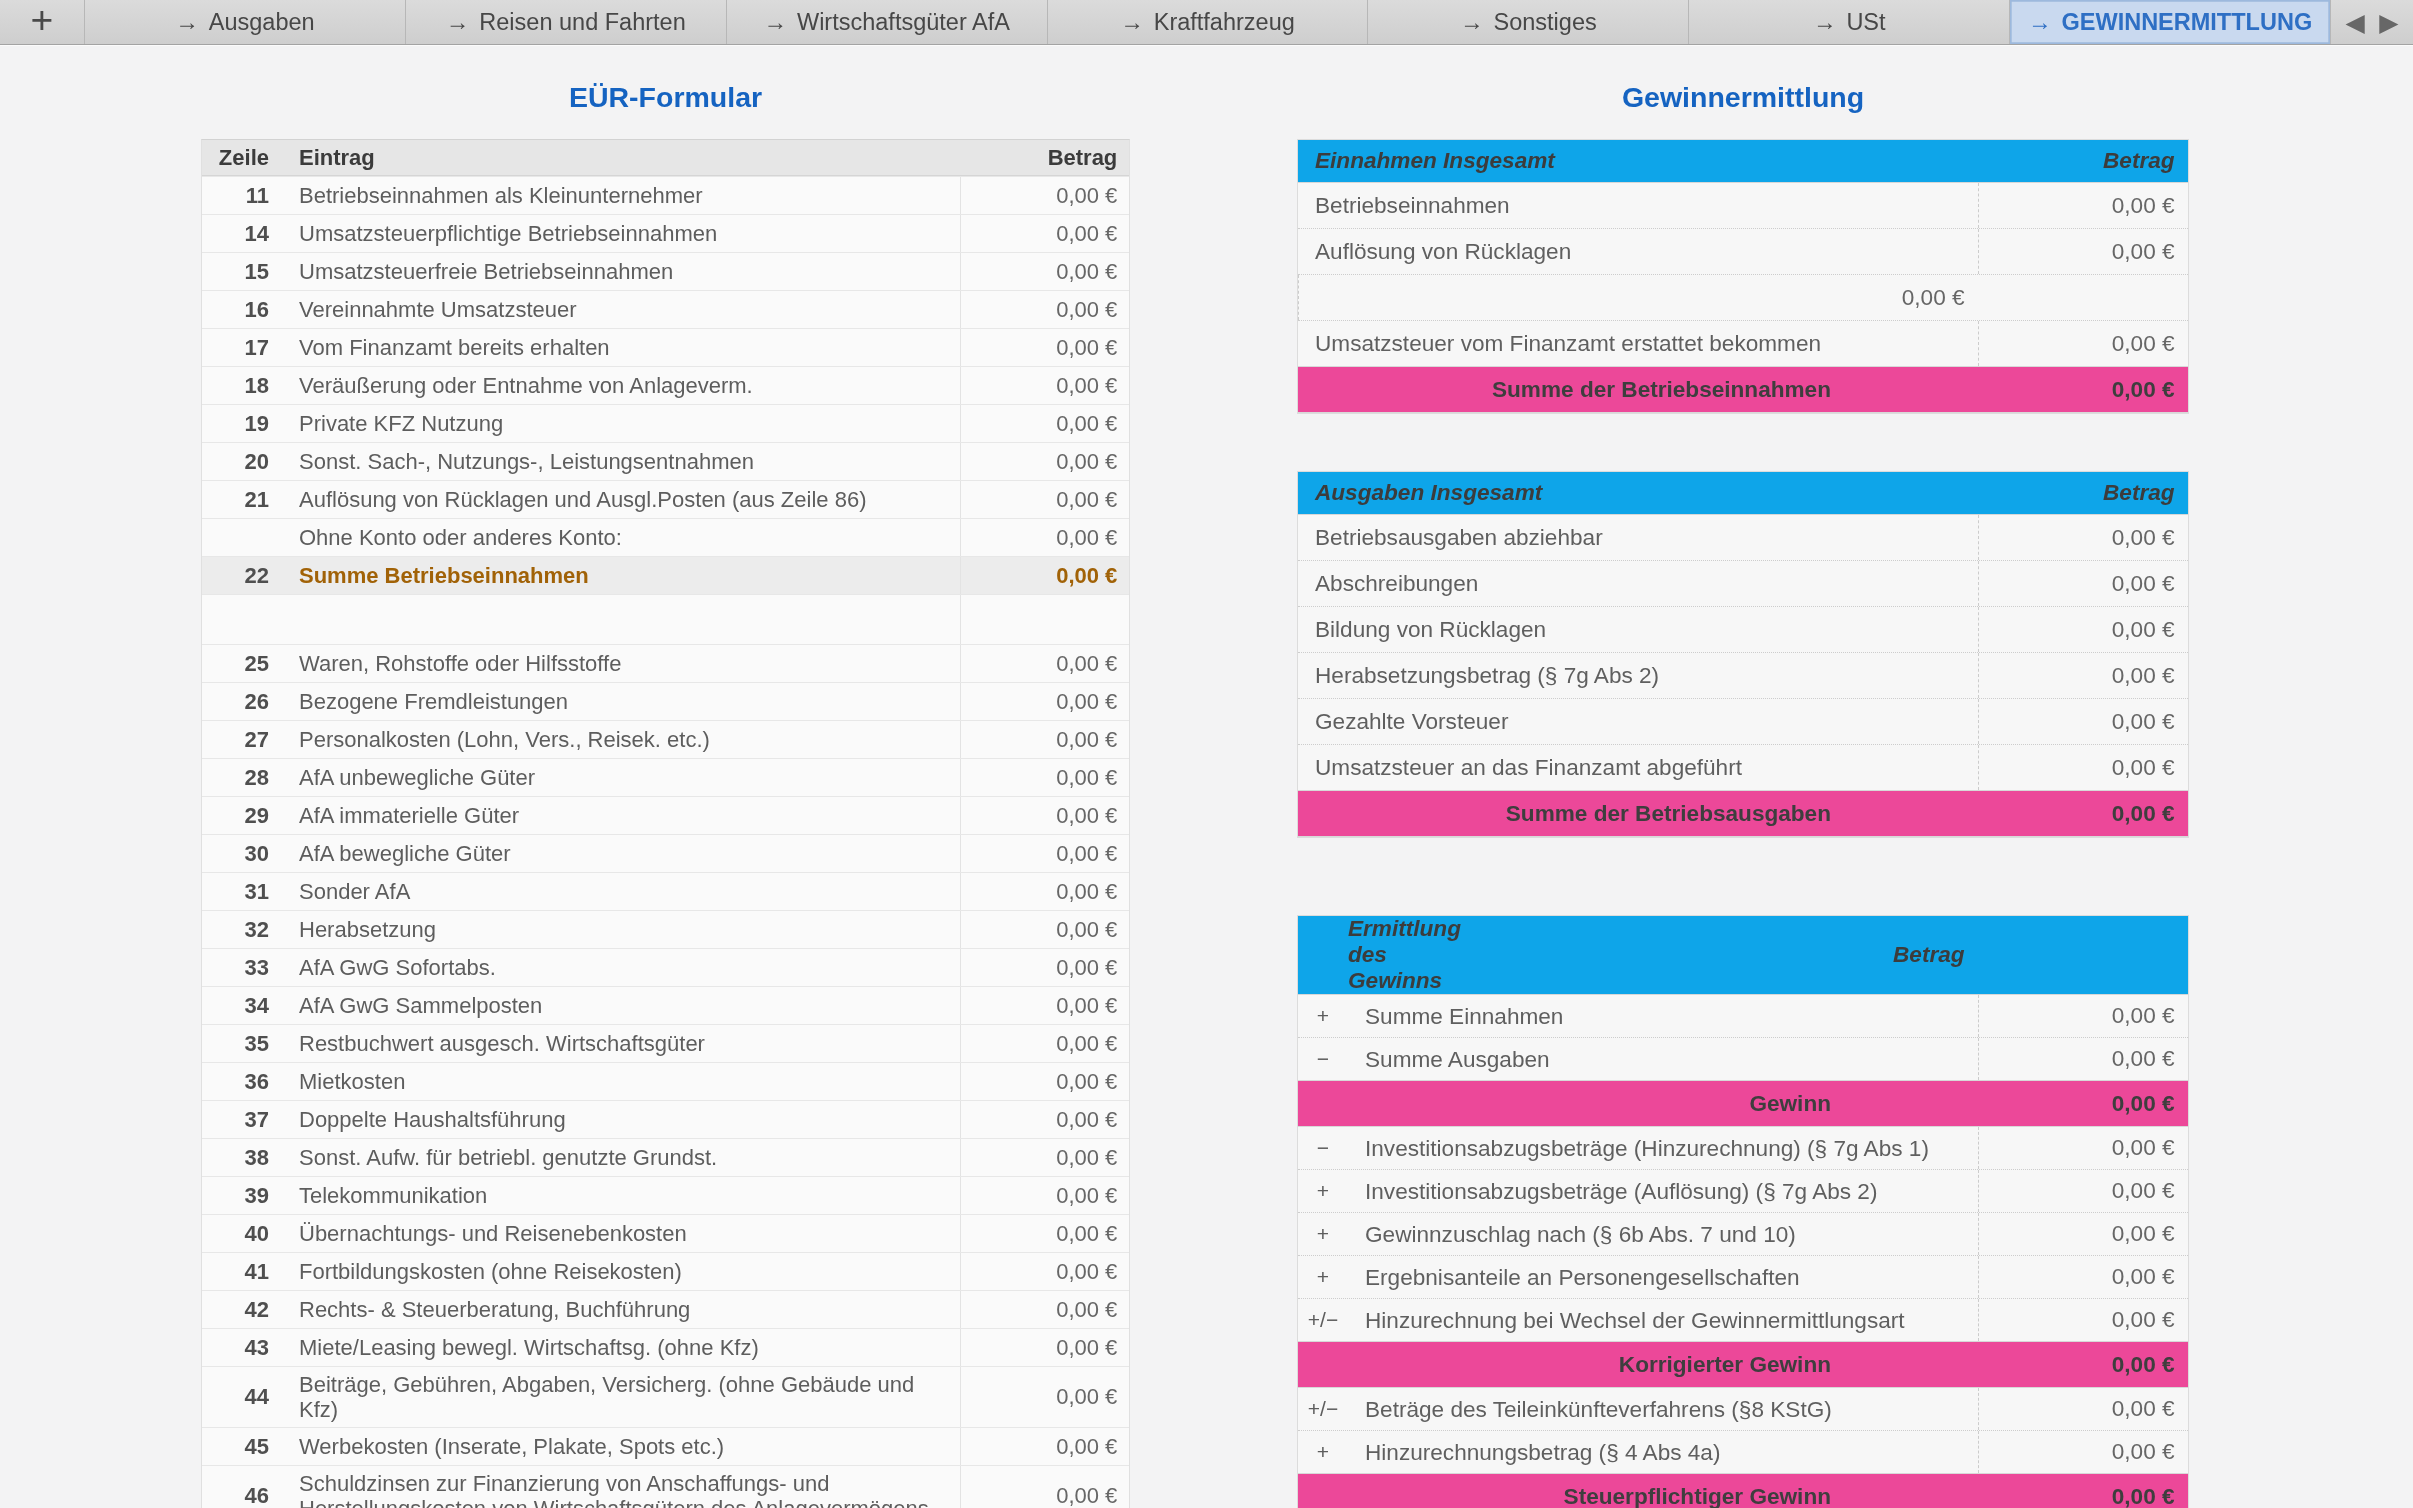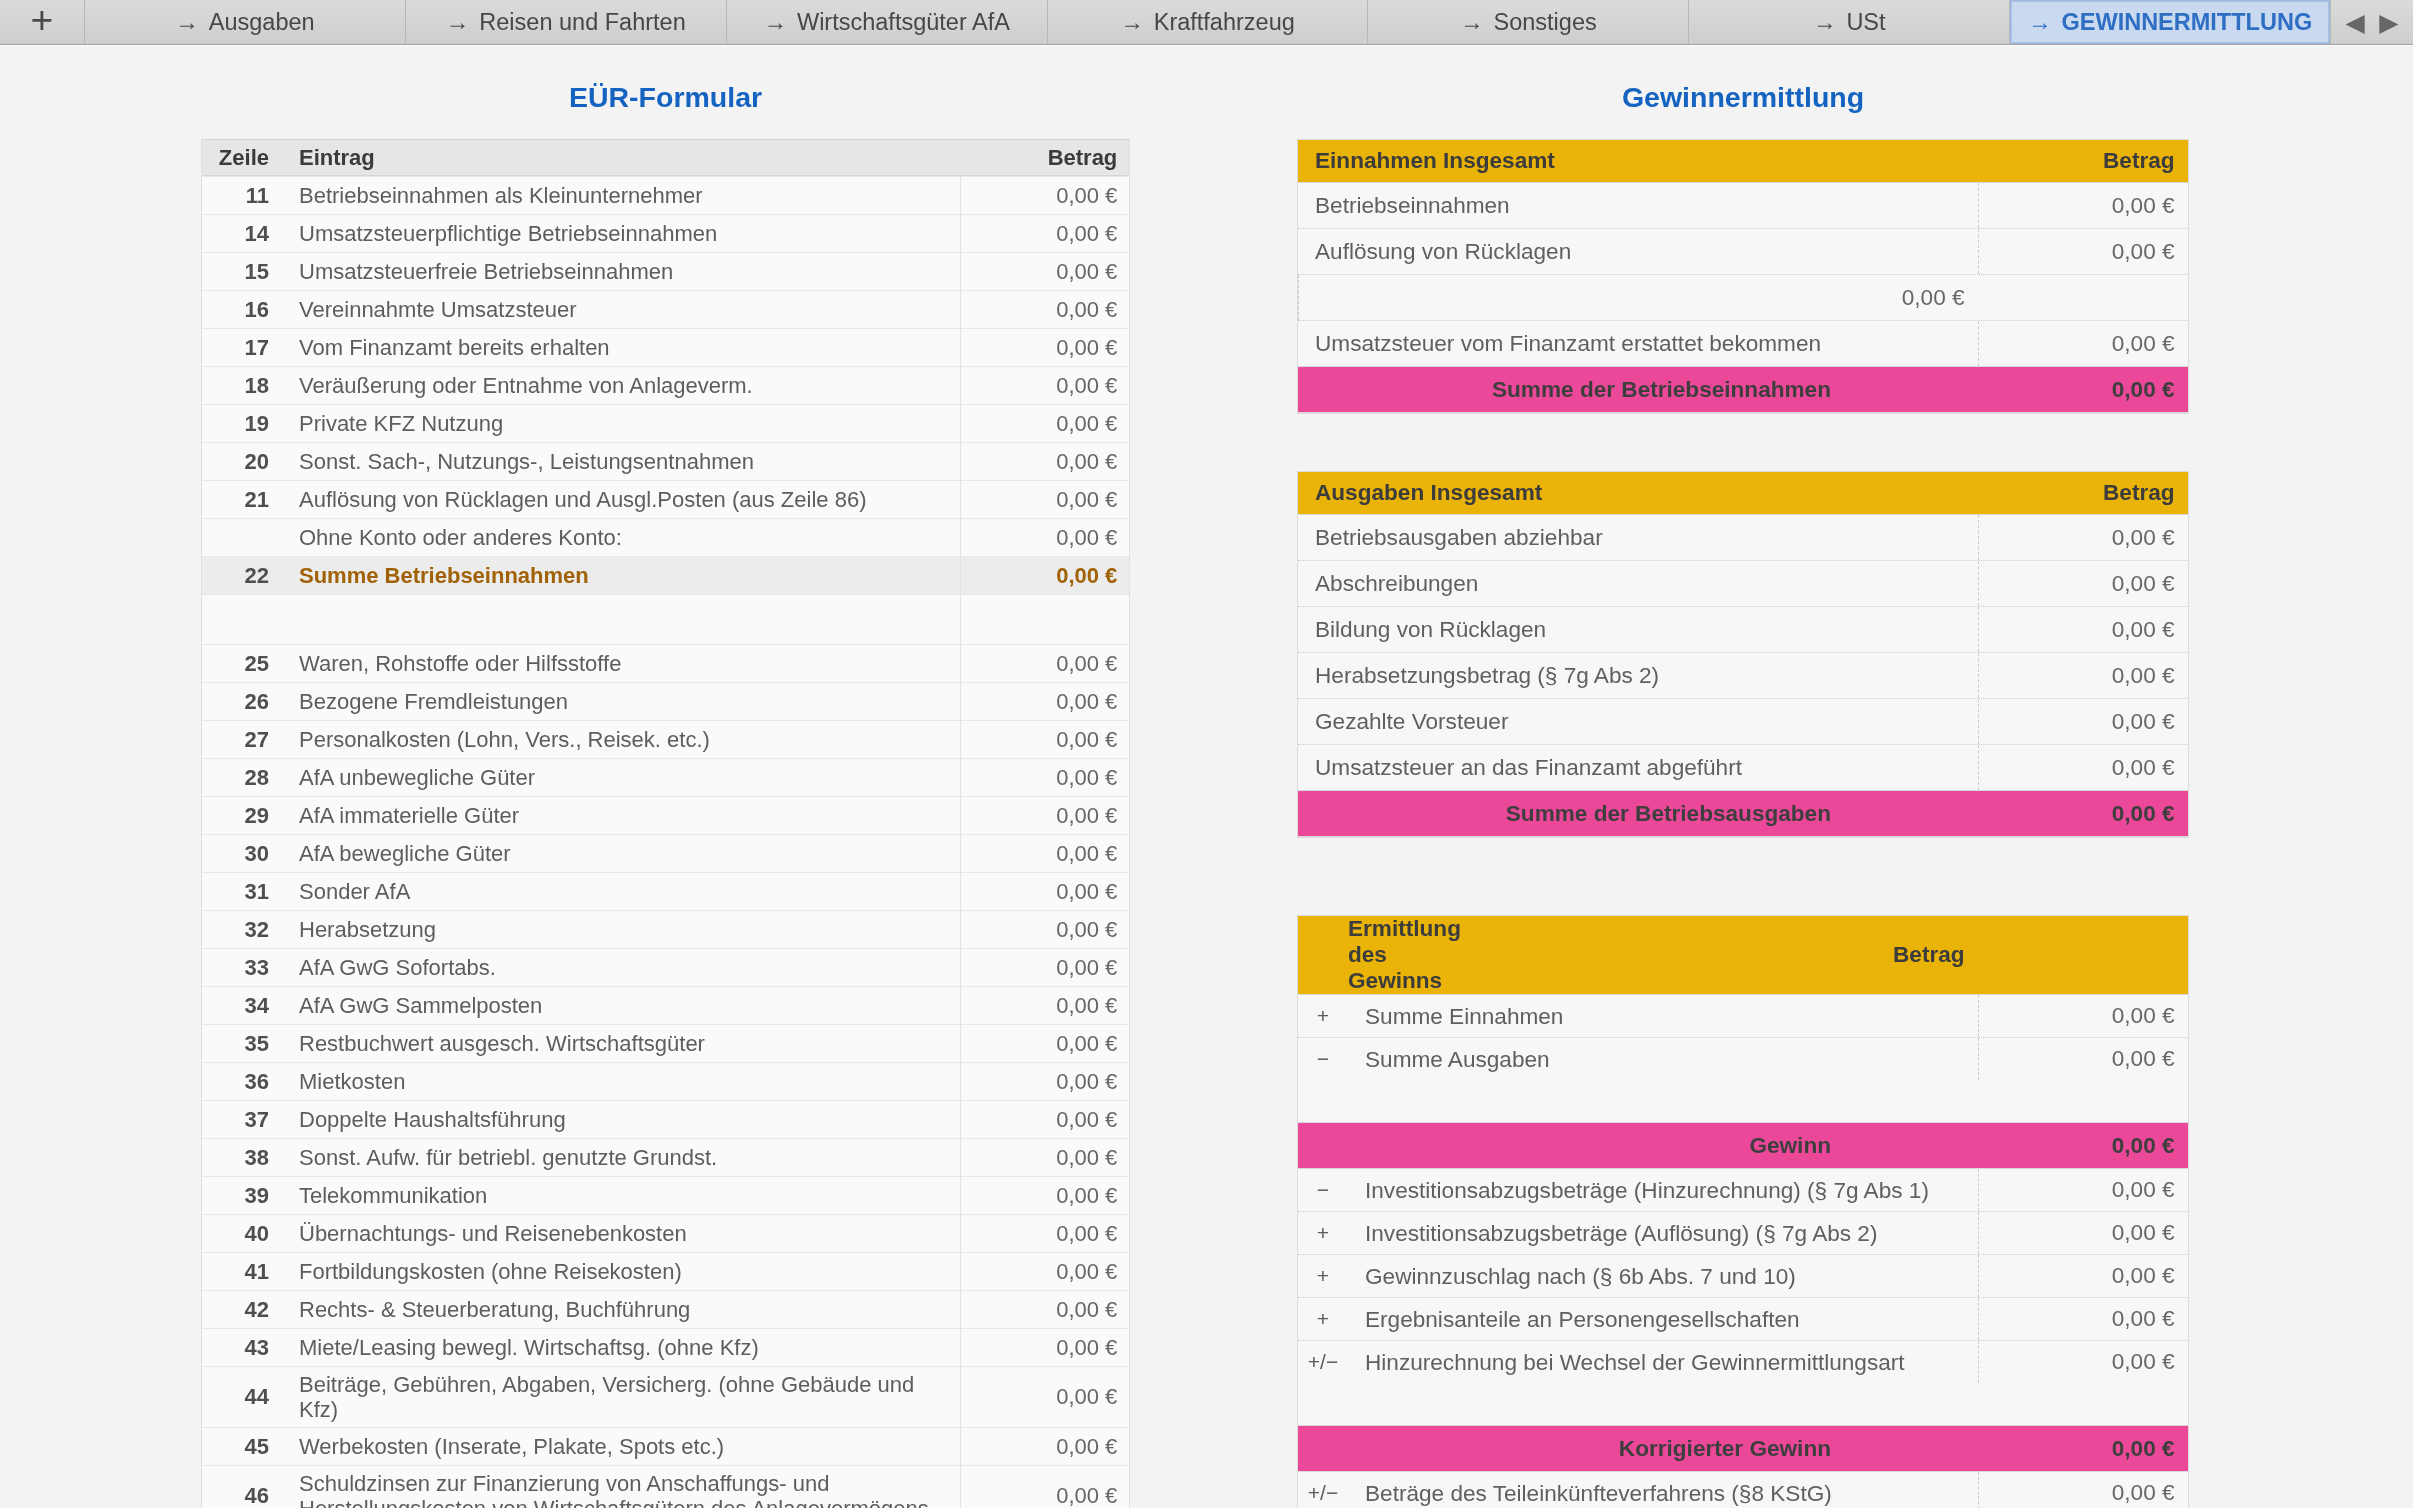--- a/index.html
+++ b/index.html
@@ -64,35 +64,35 @@
   .lrow.spacer{min-height:49px;}
   
   .card{border:0.8px solid #dcdcdc;background:#f7f7f7;}
   .card.gap1{margin-bottom:57px;}
   .card.gap2{margin-bottom:77px;}
   .rrow{
     display:grid;grid-template-columns:0px 1fr 210px;
     min-height:45px;align-items:center;font-size:22.6px;background:#f7f7f7;
   }
   .card.signed .rrow{grid-template-columns:50px 1fr 210px;min-height:42px;}
-  .rrow.rhead{grid-template-columns:1fr 210px;background:#eab308;min-height:42px;border-bottom:0.8px solid #d7d7d7;}
+  .rrow.rhead{grid-template-columns:1fr 210px;background:#0ea5e9;min-height:42px;border-bottom:0.8px solid #d7d7d7;font-style:italic;}
   .rhl{font-weight:bold;color:#3c3c3c;padding-left:17px;}
   .card.signed .rhl{padding-left:50px;}
   .rhb{font-weight:bold;color:#3c3c3c;text-align:right;padding-right:13.4px;}
   .sign{text-align:center;color:#5d5d5d;font-size:21px;line-height:22.6px;padding:0 3.4px;}
   .rlabel{color:#5f5f5f;padding-left:17px;padding-right:17px;line-height:27px;}
   .rvalue{text-align:right;padding-right:13.4px;color:#666;}
   .rrow.normal .rvalue{
     border-left:0.8px dashed #cccccc;align-self:stretch;
     display:flex;align-items:center;justify-content:flex-end;
   }
   .rrow.normal{border-top:1.7px dotted #cdcdcd;}
   .rrow.first,.rrow.aftersum{border-top:none;}
   .rrow.summary{background:#ec4899;border-top:0.8px solid #d8d8d8;border-bottom:0.8px solid #d8d8d8;min-height:45px;}
-  .card.signed .rrow.summary{min-height:45px;margin-top:42px;}
+  .card.signed .rrow.summary{min-height:45px;}
   .rrow.summary .rlabel{font-weight:bold;color:#3e3e3e;text-align:right;padding-right:147px;}
   .rrow.summary .rvalue{font-weight:bold;color:#3e3e3e;}
 </style>
 </head>
 <body>
 
 <div class="tabbar">
   <div class="tab plus">
     <span>+</span>
   </div>

